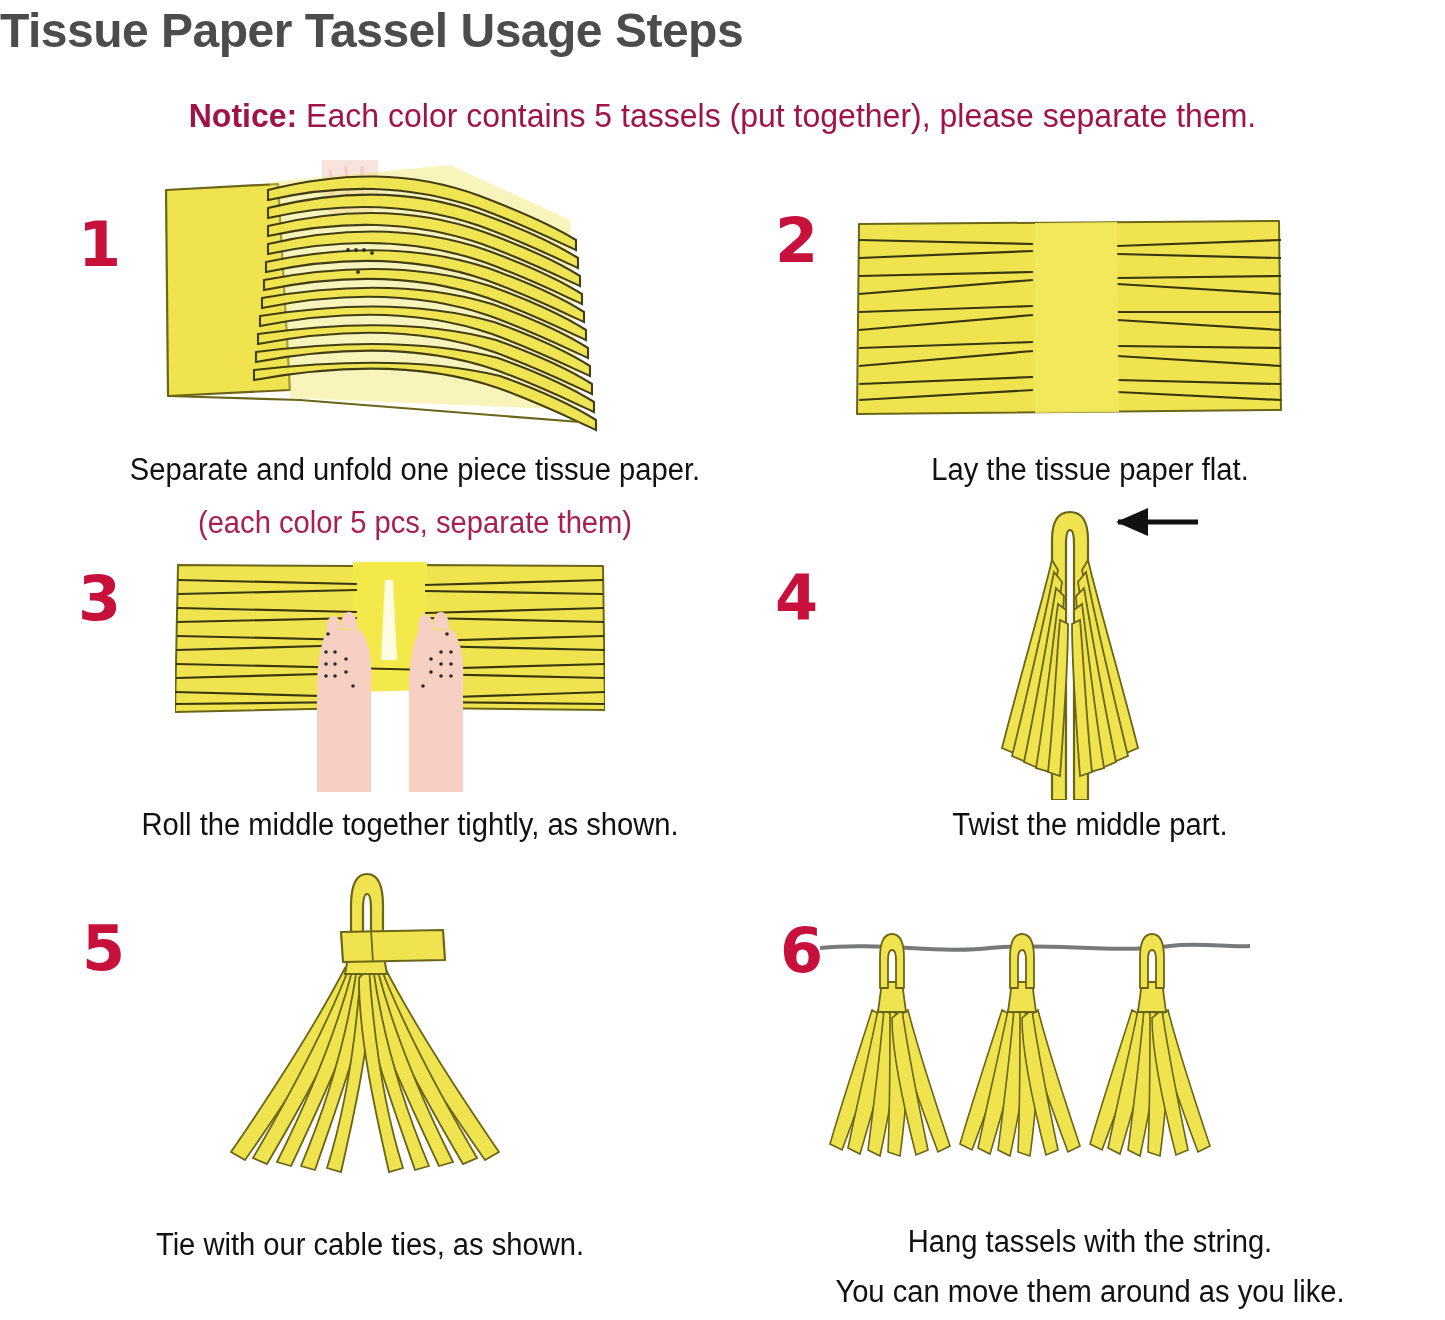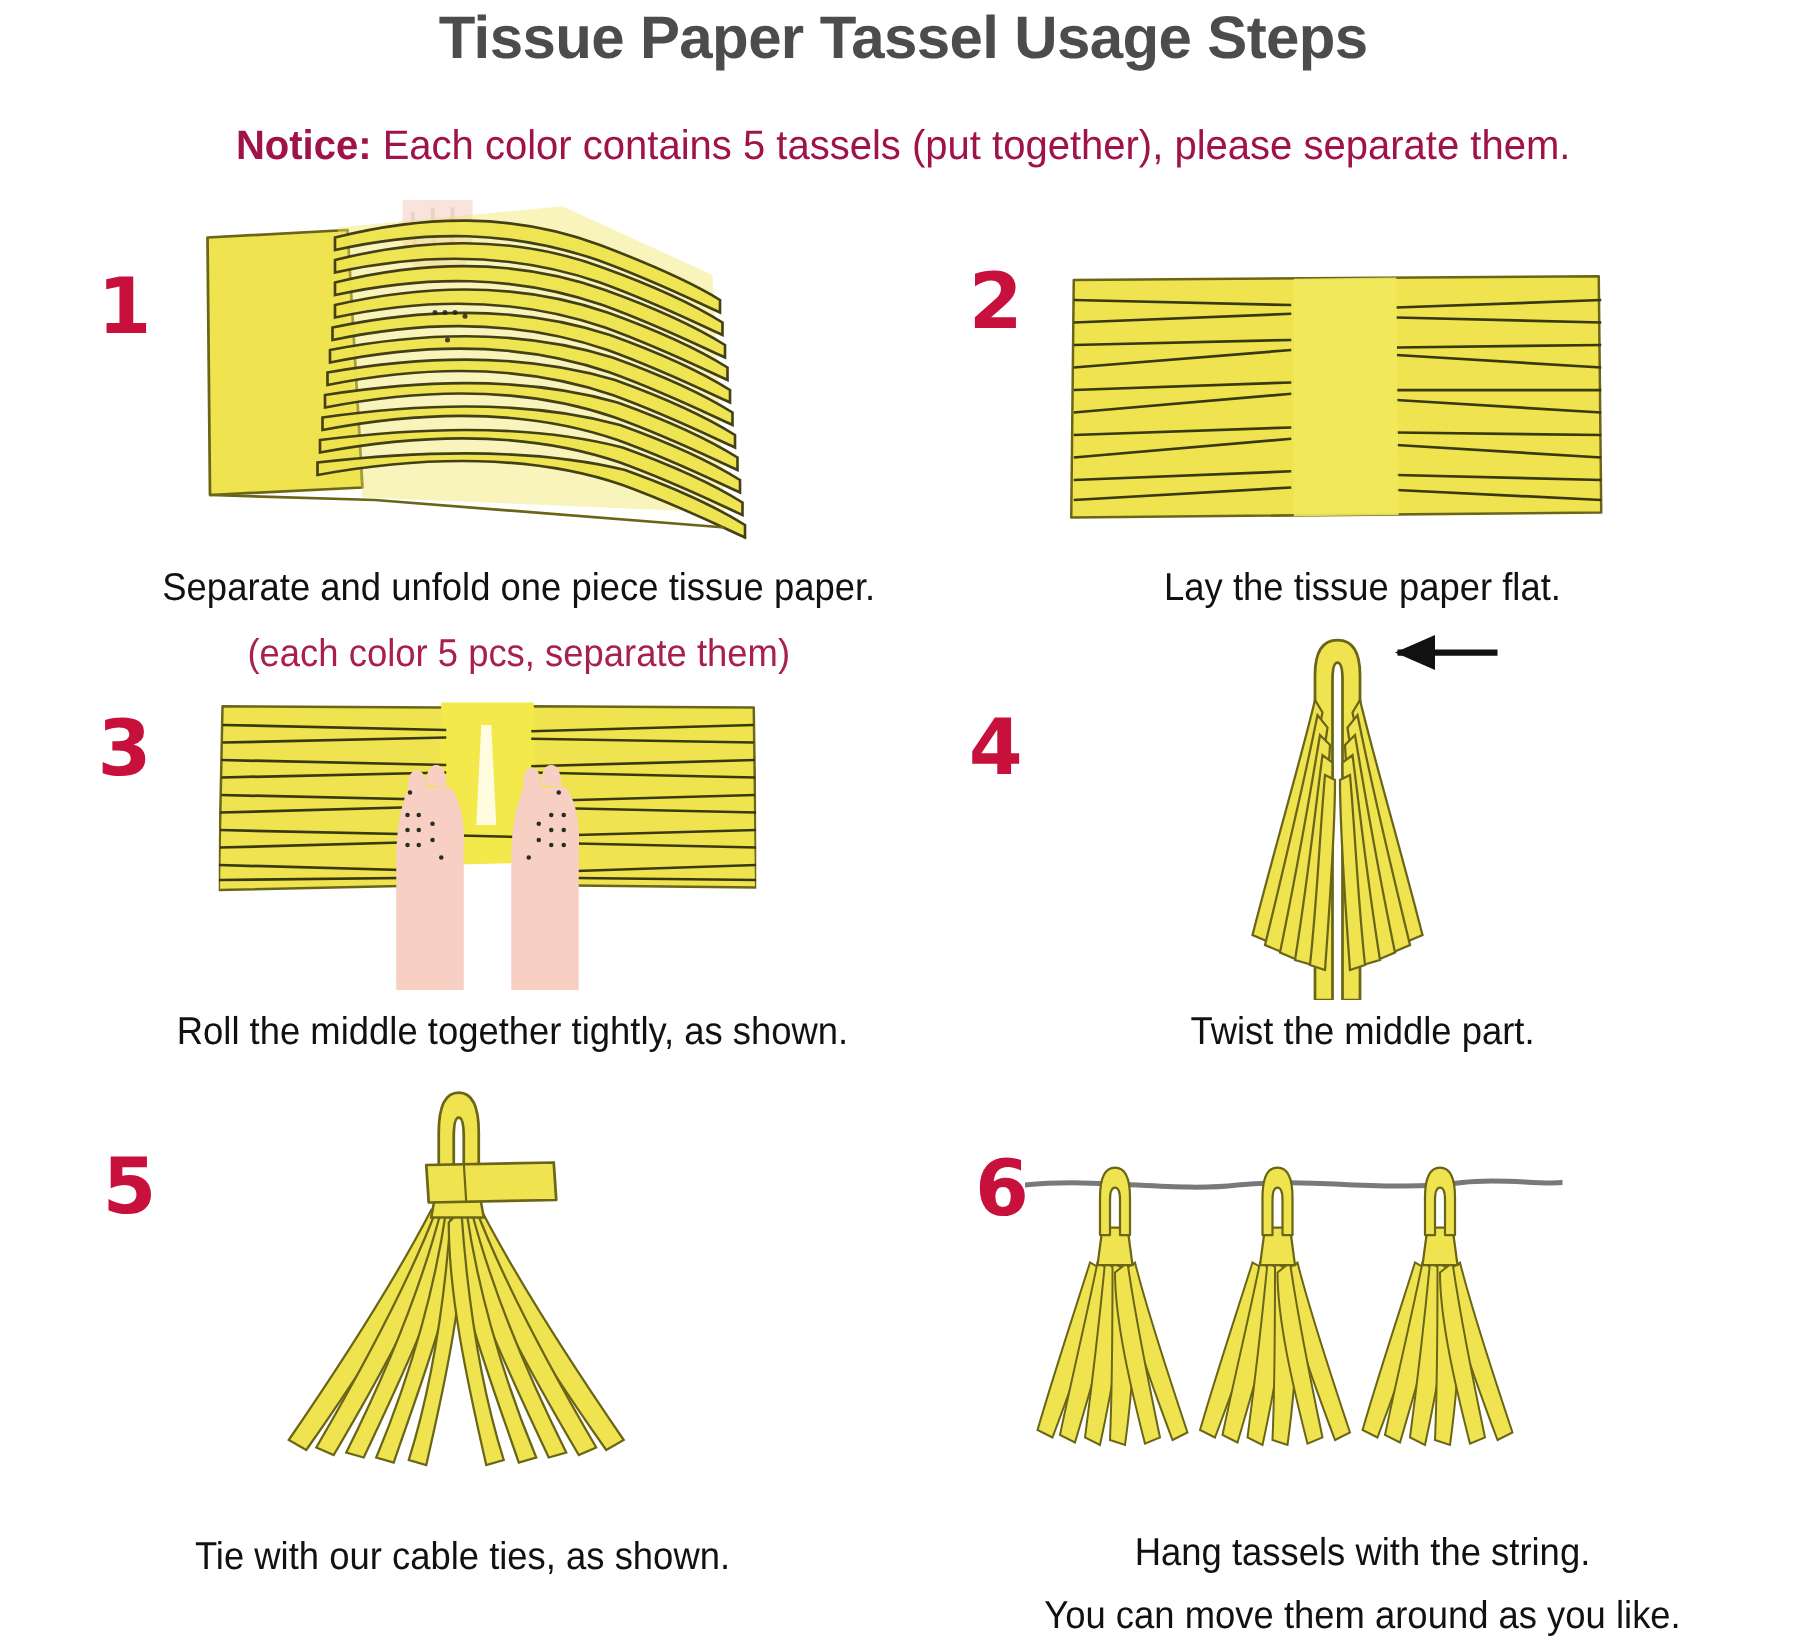--- a/index.html
+++ b/index.html
@@ -15,21 +15,20 @@
     font-family: "Liberation Sans", sans-serif;
     -webkit-font-smoothing: antialiased;
   }
 
   
   #page-title {
     position: absolute;
     top: 2px;
     left: 0;
     width: 1445px;
-    text-align: center;
     font-size: 48px;
     font-weight: bold;
     color: #4c4c4c;
     letter-spacing: -0.5px;
     line-height: 58px;
     white-space: nowrap;
   }
   #notice-line {
     position: absolute;
     top: 96px;

